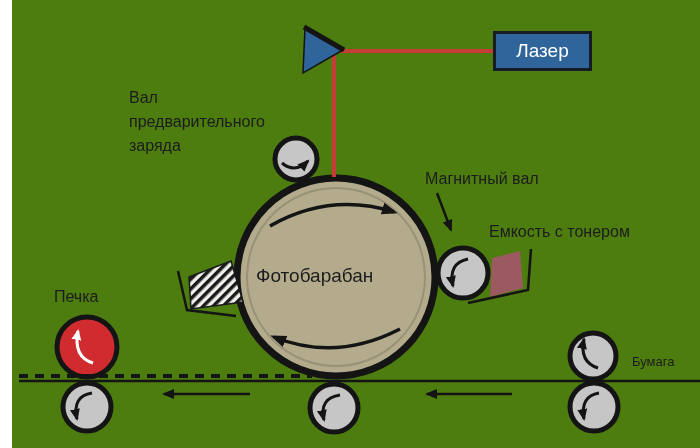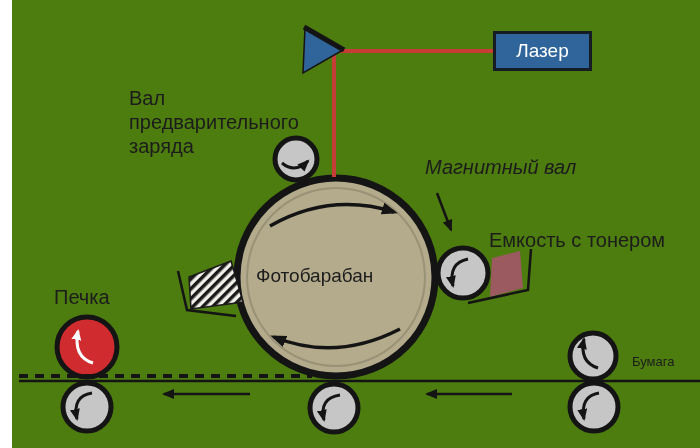--- a/index.html
+++ b/index.html
@@ -3,26 +3,26 @@
 <meta charset="utf-8">
 <style>
   html,body{margin:0;padding:0;background:#fff;}
   .stage{
     position:relative;width:700px;height:448px;background:#4d7c0f;
     font-family:"Liberation Sans", sans-serif;overflow:hidden;margin-left:12px;
   }
   .stage svg{position:absolute;left:0;top:0;}
   .lbl{
     position:absolute;color:var(--label-text,#1c1c1c);
-    font-size:20px;line-height:24px;white-space:pre-line;
+    font-size:16px;line-height:24px;white-space:pre-line;
   }
   .lbl-precharge{left:117px;top:86px;}
   .lbl-waste{left:97px;top:219px;line-height:23px;}
-  .lbl-magnetic{left:413px;top:155px;font-style:italic;}
-  .lbl-toner{left:477px;top:228px;}
+  .lbl-magnetic{left:413px;top:167px;}
+  .lbl-toner{left:477px;top:220px;}
   .lbl-drum{left:244px;top:264px;width:160px;text-align:left;font-size:19px;}
   .lbl-fuser{left:42px;top:285px;}
   .lbl-paper{left:620px;top:350px;font-size:13px;}
   .laser-box{
     position:absolute;left:481px;top:31px;width:93px;height:34px;
     background:var(--accent-blue,#2f659b);border:3px solid #161c26;
     color:#ffffff;font-size:19px;display:flex;align-items:center;justify-content:center;
   }
   
   .outline{stroke:var(--outline-black,#141414);}

